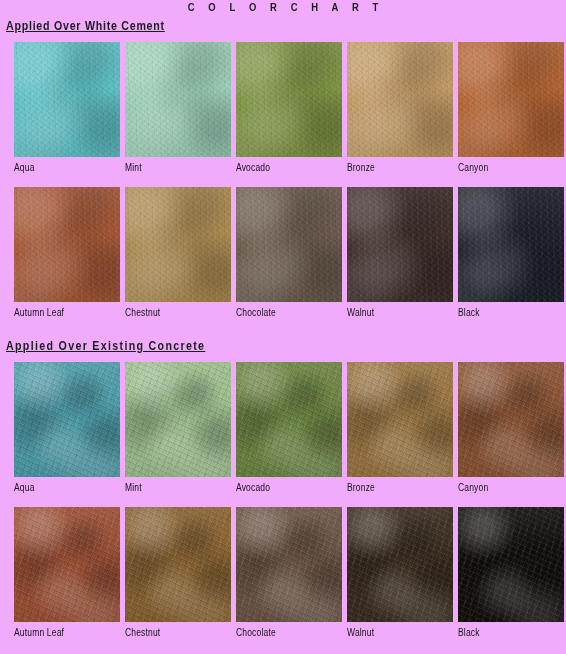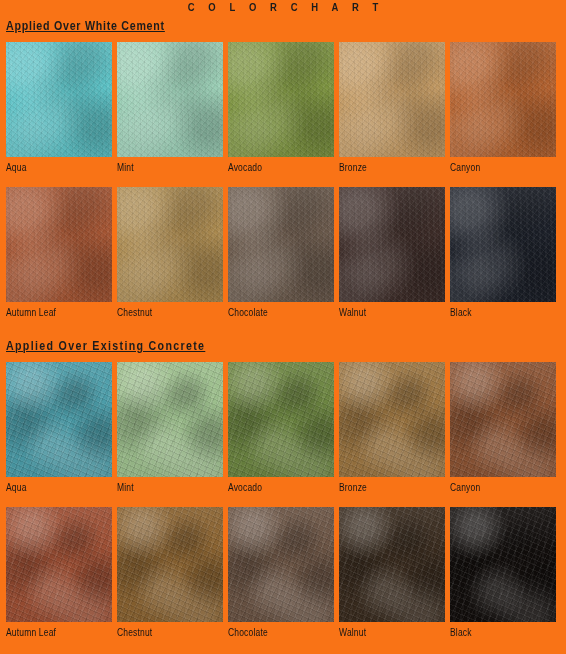--- a/index.html
+++ b/index.html
@@ -13,21 +13,21 @@
     font-family: "Liberation Sans", sans-serif;
     color: #1a1a1a;
     overflow: hidden;
     position: relative;
   }
 
   .page {
     position: relative;
     width: 566px;
     height: 654px;
-    background: #f97316;
+    background: #f0abfc;
   }
 
   .chart-title {
     position: absolute;
     left: 0;
     top: 1px;
     width: 566px;
     text-align: center;
     font-family: "Liberation Sans", sans-serif;
     font-size: 11px;
@@ -57,21 +57,21 @@
     color: #1c1c1c;
     transform: scaleX(0.82);
     transform-origin: left top;
     white-space: nowrap;
     line-height: 15px;
   }
   .section-header.wide { letter-spacing: 1.6px; }
 
   .swatch-row {
     position: relative;
-    margin-left: 6px;
+    margin-left: 14px;
     height: 145px;
   }
   .swatch-row.first { margin-top: 9px; }
   .swatch-row.second { margin-top: 0px; }
 
   .swatch-cell {
     position: absolute;
     top: 0;
     width: 106px;
   }

